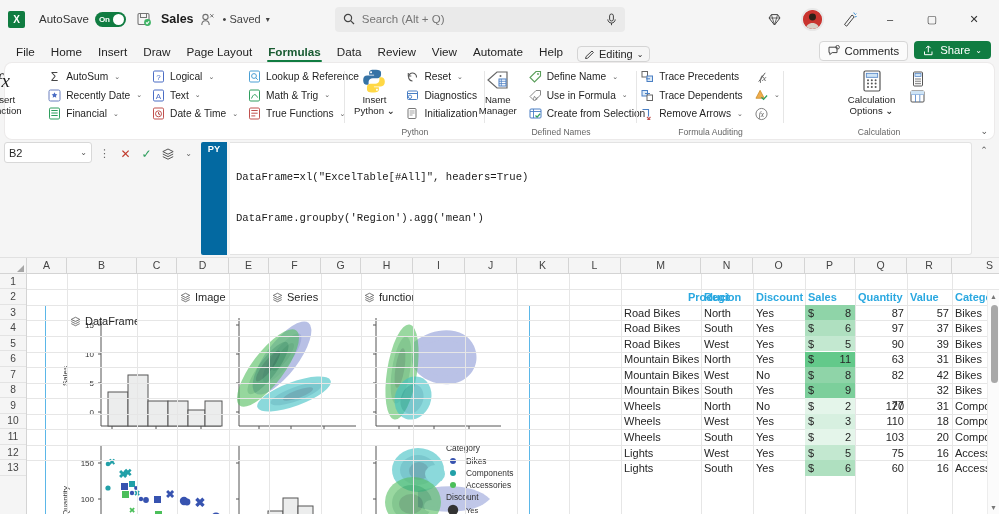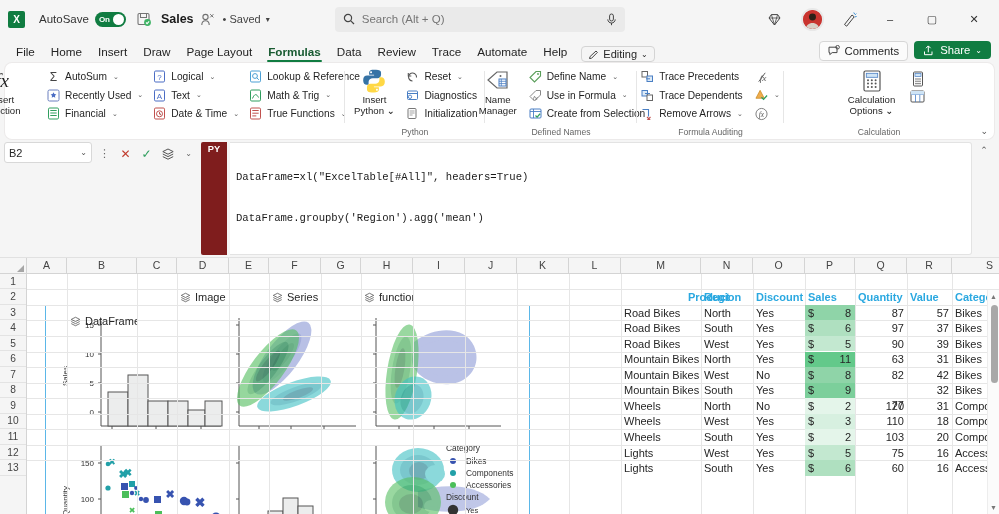--- a/index.html
+++ b/index.html
@@ -66,21 +66,21 @@
   .smitem .cv { font-size:7px; color:#555; margin-left:1px;}
   .ico { width:13px; height:13px; flex:0 0 13px; display:flex;align-items:center;justify-content:center;}
   .ribbon-collapse { position:absolute; right:6px; bottom:3px; font-size:9px; color:#555; }
 
   
   .fbar { flex:0 0 48px; display:flex; align-items:stretch; background:#f5f5f5; padding:3px 6px 2px 4px; gap:3px;}
   .namebox { width:88px; height:21px; background:#fff; border:1px solid #d8d8d8; border-radius:3px; display:flex;
              align-items:center; padding:0 4px; font-size:11px; justify-content:space-between; }
   .fb-tools { display:flex; align-items:flex-start; gap:2px; padding-top:2px;}
   .fb-ic { width:19px; height:19px; display:flex;align-items:center;justify-content:center; font-size:12px;}
-  .pybadge { width:26px; background:#7f1d1d; color:#fff; font-size:9.3px; font-weight:bold; display:flex;
+  .pybadge { width:26px; background:#0369a1; color:#fff; font-size:9.3px; font-weight:bold; display:flex;
              align-items:flex-start; justify-content:center; padding-top:2px; border-radius:2px 0 0 2px;}
   .fx-content { flex:1; background:#fff; border:1px solid #e3e3e3; border-left:none; border-radius:0 3px 3px 0;
                 font-family:"Liberation Mono", monospace; font-size:10.6px; line-height:13.6px; padding:1px 6px;
                 color:#1a1a1a; white-space:pre; overflow:hidden;}
   .fb-expand { width:18px; display:flex; align-items:flex-start; justify-content:center; padding-top:3px; font-size:9px; color:#555;}
 
   
   .gridwrap { flex:1; position:relative; background:#fff; overflow:hidden; border-top:1px solid #e1e1e1;}
   .colhdr { display:flex; height:16px; background:#f5f5f5; border-bottom:1px solid #d4d4d4; position:relative;}
   .corner { width:27px; flex:0 0 27px; border-right:1px solid #d4d4d4; position:relative; background:#f5f5f5;}
@@ -187,21 +187,21 @@
 
   <div class="tabsrow">
     <span class="tab">File</span>
     <span class="tab">Home</span>
     <span class="tab">Insert</span>
     <span class="tab">Draw</span>
     <span class="tab">Page Layout</span>
     <span class="tab active">Formulas</span>
     <span class="tab">Data</span>
     <span class="tab">Review</span>
-    <span class="tab">Trace</span>
+    <span class="tab">View</span>
     <span class="tab">Automate</span>
     <span class="tab">Help</span>
     <span class="editing-pill">
       <span>
         <svg width="11" height="11" viewBox="0 0 11 11">
             <path d="M1.5 9.5l.6-2L8 2l1.4 1.4-5.9 5.9z" fill="none" stroke="#444" stroke-width="1"></path>
           </svg>
       </span>
       <span>Editing</span>
       <span style="font-size:8px">⌄</span>
@@ -252,21 +252,21 @@
             <span class="lbl">AutoSum</span>
               <span class="cv">⌄</span>
           </div>
           <div class="smitem">
             <span class="ico">
                 <svg width="13" height="13" viewBox="0 0 13 13">
                   <rect x="1" y="1" width="11" height="11" rx="1.5" fill="#fff" stroke="#6a7fbf" stroke-width="1"></rect>
                   <path d="M6.5 3.2l.9 1.9 2 .3-1.5 1.4.4 2-1.8-1-1.8 1 .4-2-1.5-1.4 2-.3z" fill="#4a6cc4"></path>
                 </svg>
               </span>
-            <span class="lbl">Recently Used</span>
+            <span class="lbl">Recently Date</span>
               <span class="cv">⌄</span>
           </div>
           <div class="smitem">
             <span class="ico">
                 <svg width="13" height="13" viewBox="0 0 13 13">
                   <rect x="1.5" y="1" width="10" height="11" rx="1.2" fill="#fff" stroke="#2f9e5e" stroke-width="1"></rect>
                   <path d="M3.3 3.5h6.4M3.3 6h6.4M3.3 8.5h6.4" stroke="#2f9e5e" stroke-width="1"></path>
                 </svg>
               </span>
             <span class="lbl">Financial</span>

